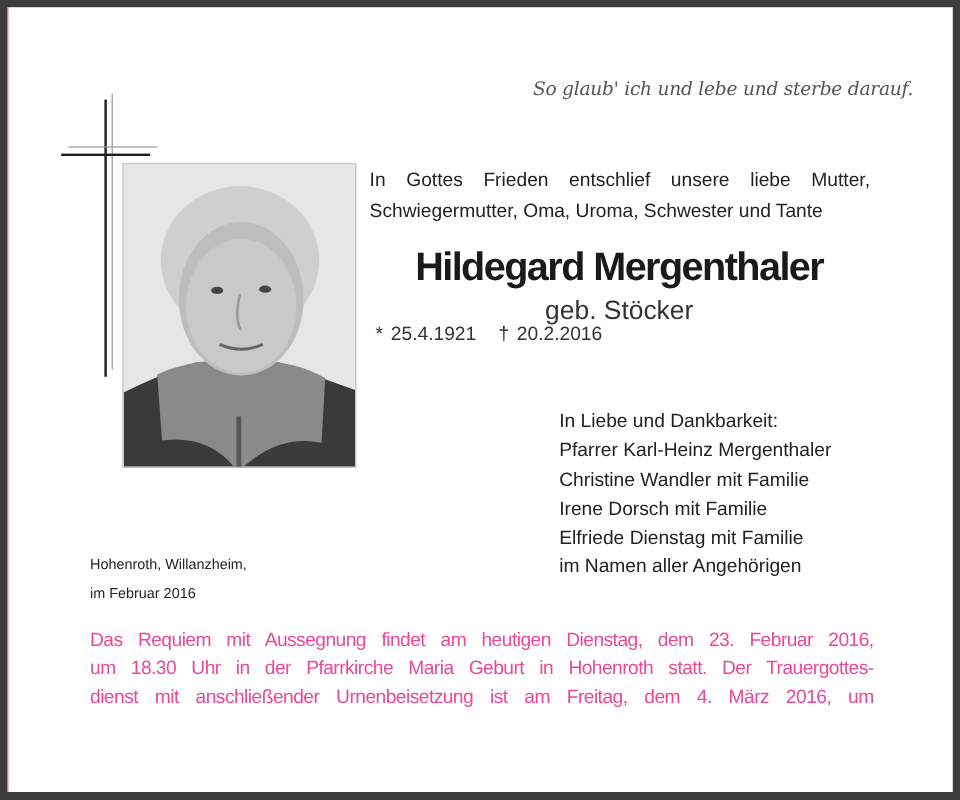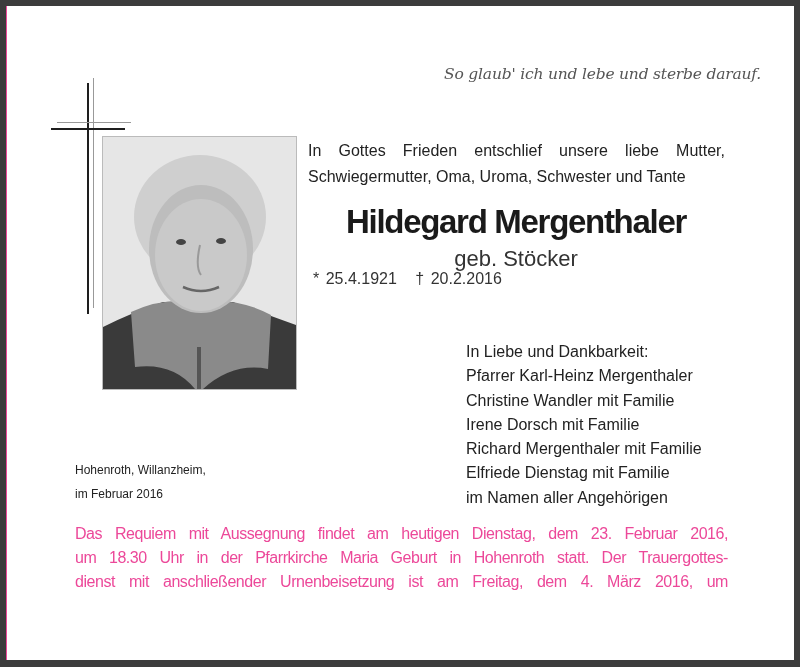--- a/index.html
+++ b/index.html
@@ -70,21 +70,20 @@
   <div class="abs dates">
     <span>* 25.4.1921</span>
     <span>† 20.2.2016</span>
   </div>
 
   <div class="abs mourners">
     <div>In Liebe und Dankbarkeit:</div>
     <div>Pfarrer Karl-Heinz Mergenthaler</div>
     <div>Christine Wandler mit Familie</div>
     <div>Irene Dorsch mit Familie</div>
-    <div>Richard Mergenthaler mit Familie</div>
     <div>Elfriede Dienstag mit Familie</div>
     <div>im Namen aller Angehörigen</div>
   </div>
 
   <div class="abs place">
     <div>Hohenroth, Willanzheim,</div>
     <div>im Februar 2016</div>
   </div>
 
   <div class="abs notice">

